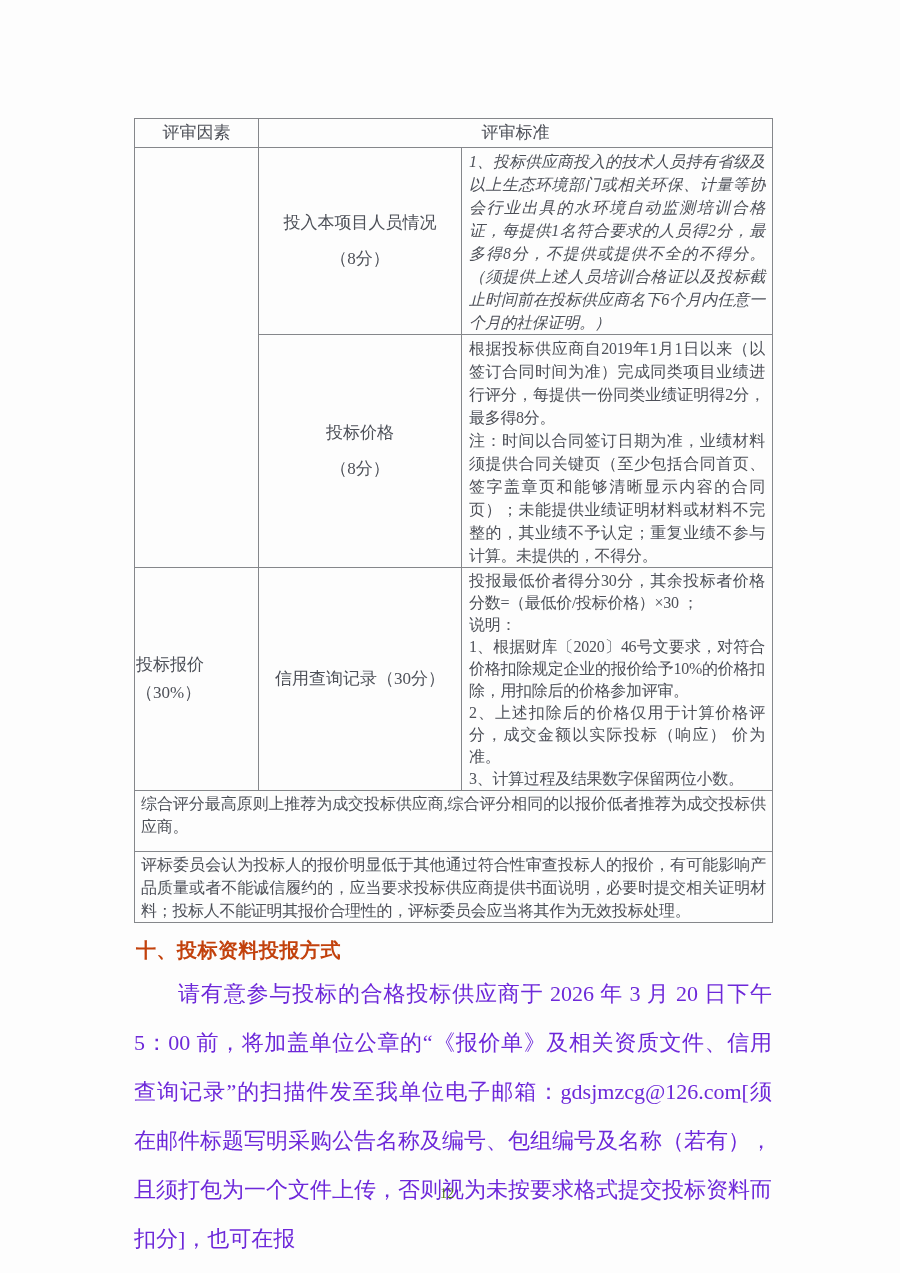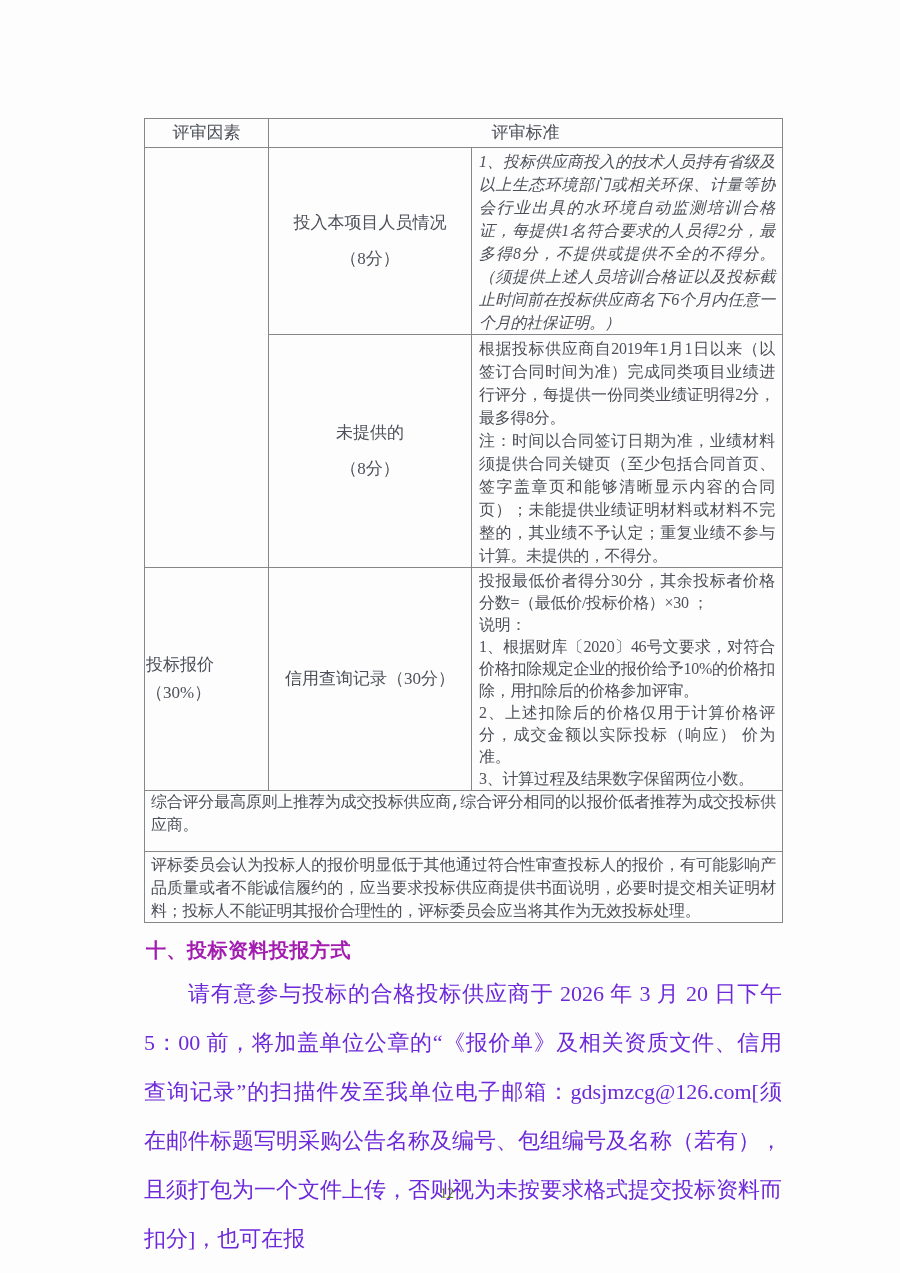--- a/index.html
+++ b/index.html
@@ -7,21 +7,21 @@
     position:relative;
     width:900px;height:1273px;
     margin:0 auto;
     background:#fdfdfd;
     font-family:"Liberation Serif", serif;
     color:#44474e;
     overflow:hidden;
   }
   .content{
     position:absolute;
-    left:144px;top:118px;
+    left:134px;top:118px;
     width:638px;
   }
   table.eval{
     border-collapse:collapse;
     table-layout:fixed;
     width:638px;
     color:#4d5058;
   }
   table.eval td{
     border:1px solid #85878b;
@@ -66,21 +66,21 @@
     font-size:16px;
     line-height:23px;
     padding:1px 6px 0 6px;
     letter-spacing:-0.3px;
   }
   .section-heading{
     margin:14px 0 0 2px;
     font-size:20px;
     font-weight:bold;
     letter-spacing:0.5px;
-    color:#a21caf;
+    color:#c2410c;
   }
   .section-paragraph{
     margin:5px 0 0 0;
     font-size:22px;
     line-height:49px;
     text-align:justify;
     text-indent:44px;
     color:#6d28d9;
   }
   .page-number{
@@ -109,36 +109,36 @@
         <td class="th-cell">评审因素</td>
         <td class="th-cell" colspan="2">评审标准</td>
       </tr>
       <tr class="row-item1" style="height:187px;">
         <td class="cell-factor" rowspan="2"></td>
         <td class="cell-item">投入本项目人员情况
 （8分）</td>
         <td class="cell-criteria">1、投标供应商投入的技术人员持有省级及以上生态环境部门或相关环保、计量等协会行业出具的水环境自动监测培训合格证，每提供1名符合要求的人员得2分，最多得8分，不提供或提供不全的不得分。（须提供上述人员培训合格证以及投标截止时间前在投标供应商名下6个月内任意一个月的社保证明。）</td>
       </tr>
       <tr class="row-item2" style="height:232px;">
-        <td class="cell-item">未提供的
+        <td class="cell-item">投标价格
 （8分）</td>
         <td class="cell-criteria">根据投标供应商自2019年1月1日以来（以签订合同时间为准）完成同类项目业绩进行评分，每提供一份同类业绩证明得2分，最多得8分。
 注：时间以合同签订日期为准，业绩材料须提供合同关键页（至少包括合同首页、签字盖章页和能够清晰显示内容的合同页）；未能提供业绩证明材料或材料不完整的，其业绩不予认定；重复业绩不参与计算。未提供的，不得分。</td>
       </tr>
       <tr class="row-item3" style="height:199px;">
         <td class="cell-factor">投标报价
 （30%）</td>
         <td class="cell-item">信用查询记录（30分）</td>
         <td class="cell-criteria">投报最低价者得分30分，其余投标者价格分数=（最低价/投标价格）×30 ；
 说明：
 1、根据财库〔2020〕46号文要求，对符合价格扣除规定企业的报价给予10%的价格扣除，用扣除后的价格参加评审。
 2、上述扣除后的价格仅用于计算价格评分，成交金额以实际投标（响应） 价为准。
 3、计算过程及结果数字保留两位小数。</td>
       </tr>
-      <tr class="full-row" style="height:61px;font-family:Liberation Mono, monospace;">
+      <tr class="full-row" style="height:61px;">
         <td colspan="3">综合评分最高原则上推荐为成交投标供应商,综合评分相同的以报价低者推荐为成交投标供应商。</td>
       </tr>
       <tr class="full-row" style="height:68px;">
         <td colspan="3">评标委员会认为投标人的报价明显低于其他通过符合性审查投标人的报价，有可能影响产品质量或者不能诚信履约的，应当要求投标供应商提供书面说明，必要时提交相关证明材料；投标人不能证明其报价合理性的，评标委员会应当将其作为无效投标处理。</td>
       </tr>
     </tbody>
       </table>
 
     <h2 class="section-heading">十、投标资料投报方式</h2>
 

